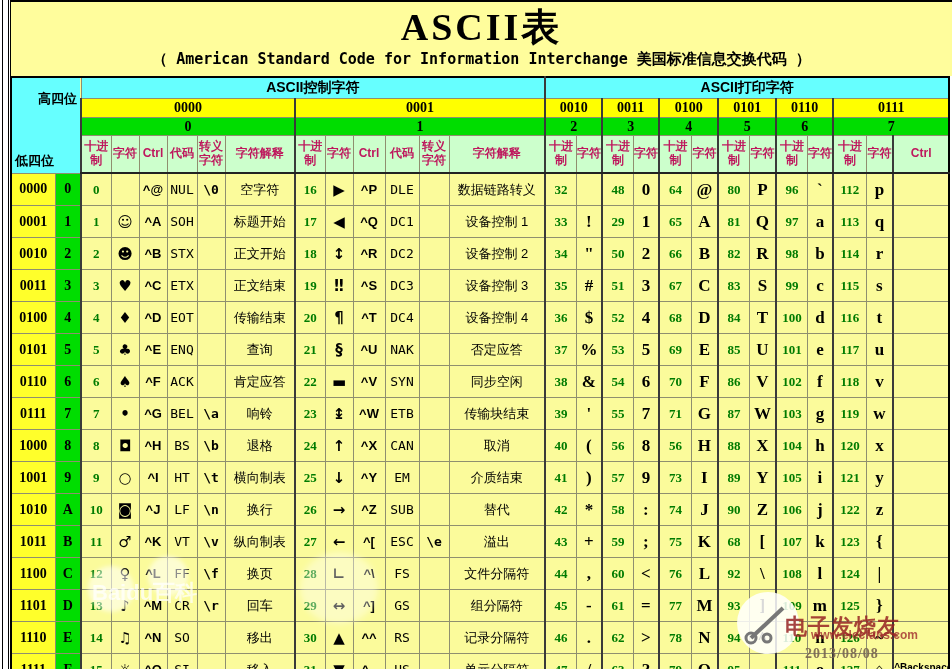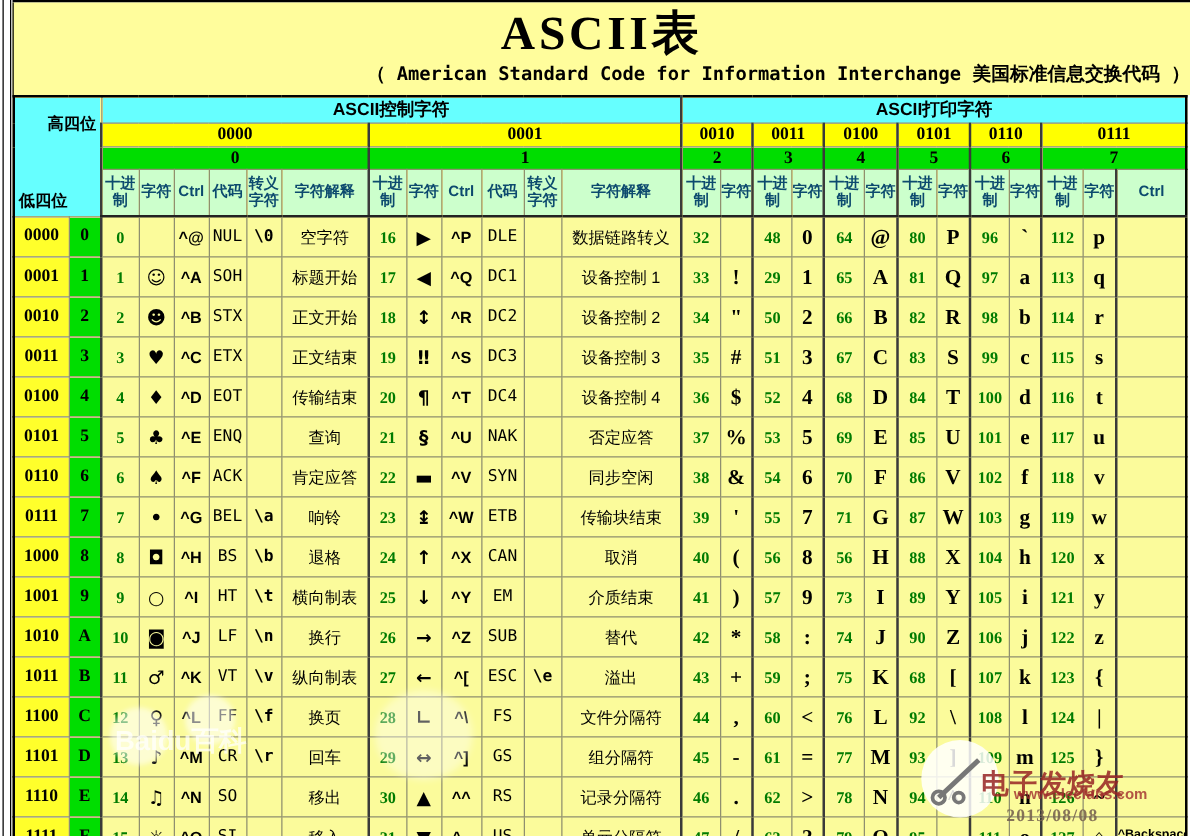--- a/index.html
+++ b/index.html
@@ -5,31 +5,31 @@
   html,body{margin:0;padding:0;background:#fff;}
   .page{position:relative;width:952px;height:669px;background:#fff;overflow:hidden;
         font-family:"Liberation Sans",sans-serif;}
   .vline1{position:absolute;left:2px;top:0;width:1px;height:669px;background:#000;}
   .vline2{position:absolute;left:8px;top:0;width:1px;height:669px;background:#000;}
   .content{position:absolute;left:10px;top:0;width:942px;border-top:2px solid #000;}
 
   .titleblock{background:#FFFD9C;border-left:1px solid #000;}
   .title{height:45px;text-align:center;font:bold 38px "Liberation Serif",serif;
          letter-spacing:3px;line-height:50px;color:#000;}
-  .subtitle{height:29px;text-align:right;font:bold 15px "DejaVu Sans Mono",monospace;
+  .subtitle{height:29px;text-align:center;font:bold 15px "DejaVu Sans Mono",monospace;
             color:#000;line-height:24px;}
 
   table{border-collapse:collapse;table-layout:fixed;width:940px;background:#FBFB9B;
         border:2px solid #000;}
   td,th{border:1px solid #8f8f6f;padding:0;text-align:center;overflow:hidden;}
   thead th{font-weight:bold;}
   .rowA th{background:#66FFFF;height:20px;font:bold 14px "Liberation Sans",sans-serif;}
   .rowB th{background:#FFFF00;height:18px;font:bold 14px "Liberation Serif",serif;}
   .rowC th{background:#00DD00;height:17px;font:bold 14px "Liberation Serif",serif;}
-  .rowD th{background:#CCFFCC;height:36px;color:#0c4a6e;
+  .rowD th{background:#CCFFCC;height:36px;color:#be185d;
            font:bold 12px "Liberation Sans",sans-serif;line-height:1.15;}
   .rowD th{border-bottom:2px solid #222;}
   .gs{border-left:2px solid #3a3a3a !important;}
 
   .diag{position:relative;background:#66FFFF;
         background-image:linear-gradient(to bottom right,
           rgba(0,0,0,0) 49.4%, #000 49.4%, #000 50.8%, rgba(0,0,0,0) 50.8%);}
   .diag .hi{position:absolute;top:12px;right:3px;font:bold 13px "Liberation Sans",sans-serif;}
   .diag .lo{position:absolute;bottom:3px;left:3px;font:bold 13px "Liberation Sans",sans-serif;}
 

